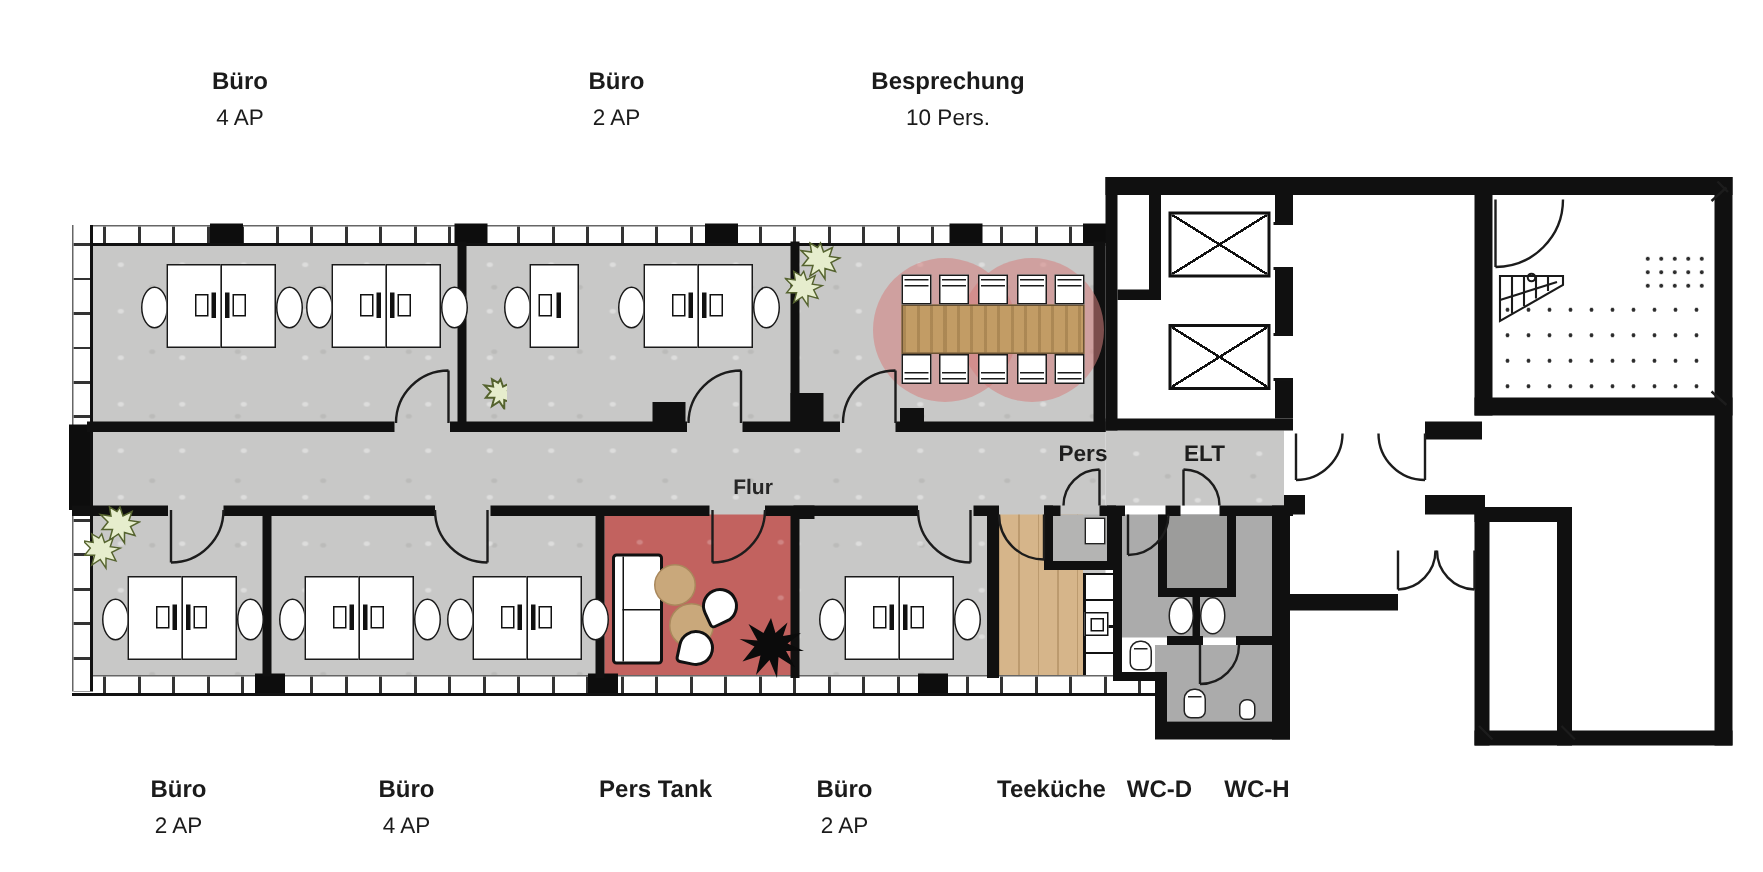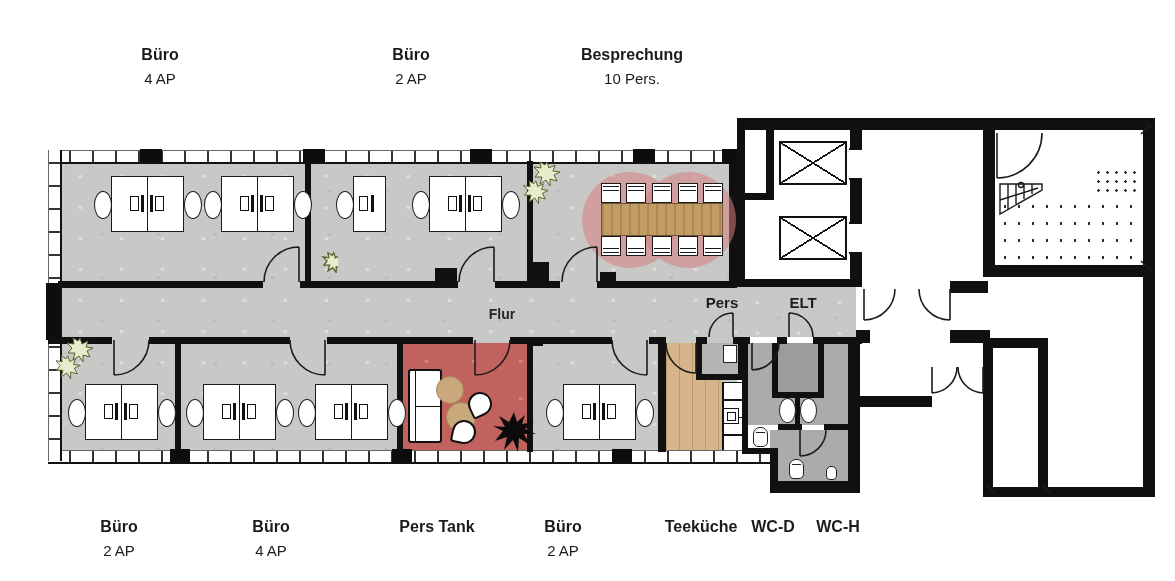--- a/index.html
+++ b/index.html
@@ -343,17 +343,17 @@
     <div class="s"></div>
   </div>
   <div class="rlabel" style="left:773px;top:518px">
     <div class="t">WC-D</div>
     <div class="s"></div>
   </div>
   <div class="rlabel" style="left:838px;top:518px">
     <div class="t">WC-H</div>
     <div class="s"></div>
   </div>
-  <div class="ilabel" style="left:502px;top:306px">Flur</div>
+  <div class="ilabel" style="left:502px;top:316px">Flur</div>
   <div class="ilabel big" style="left:722px;top:294px">Pers</div>
   <div class="ilabel big" style="left:803px;top:294px">ELT</div>
 
 </div>
 
 </body></html>

